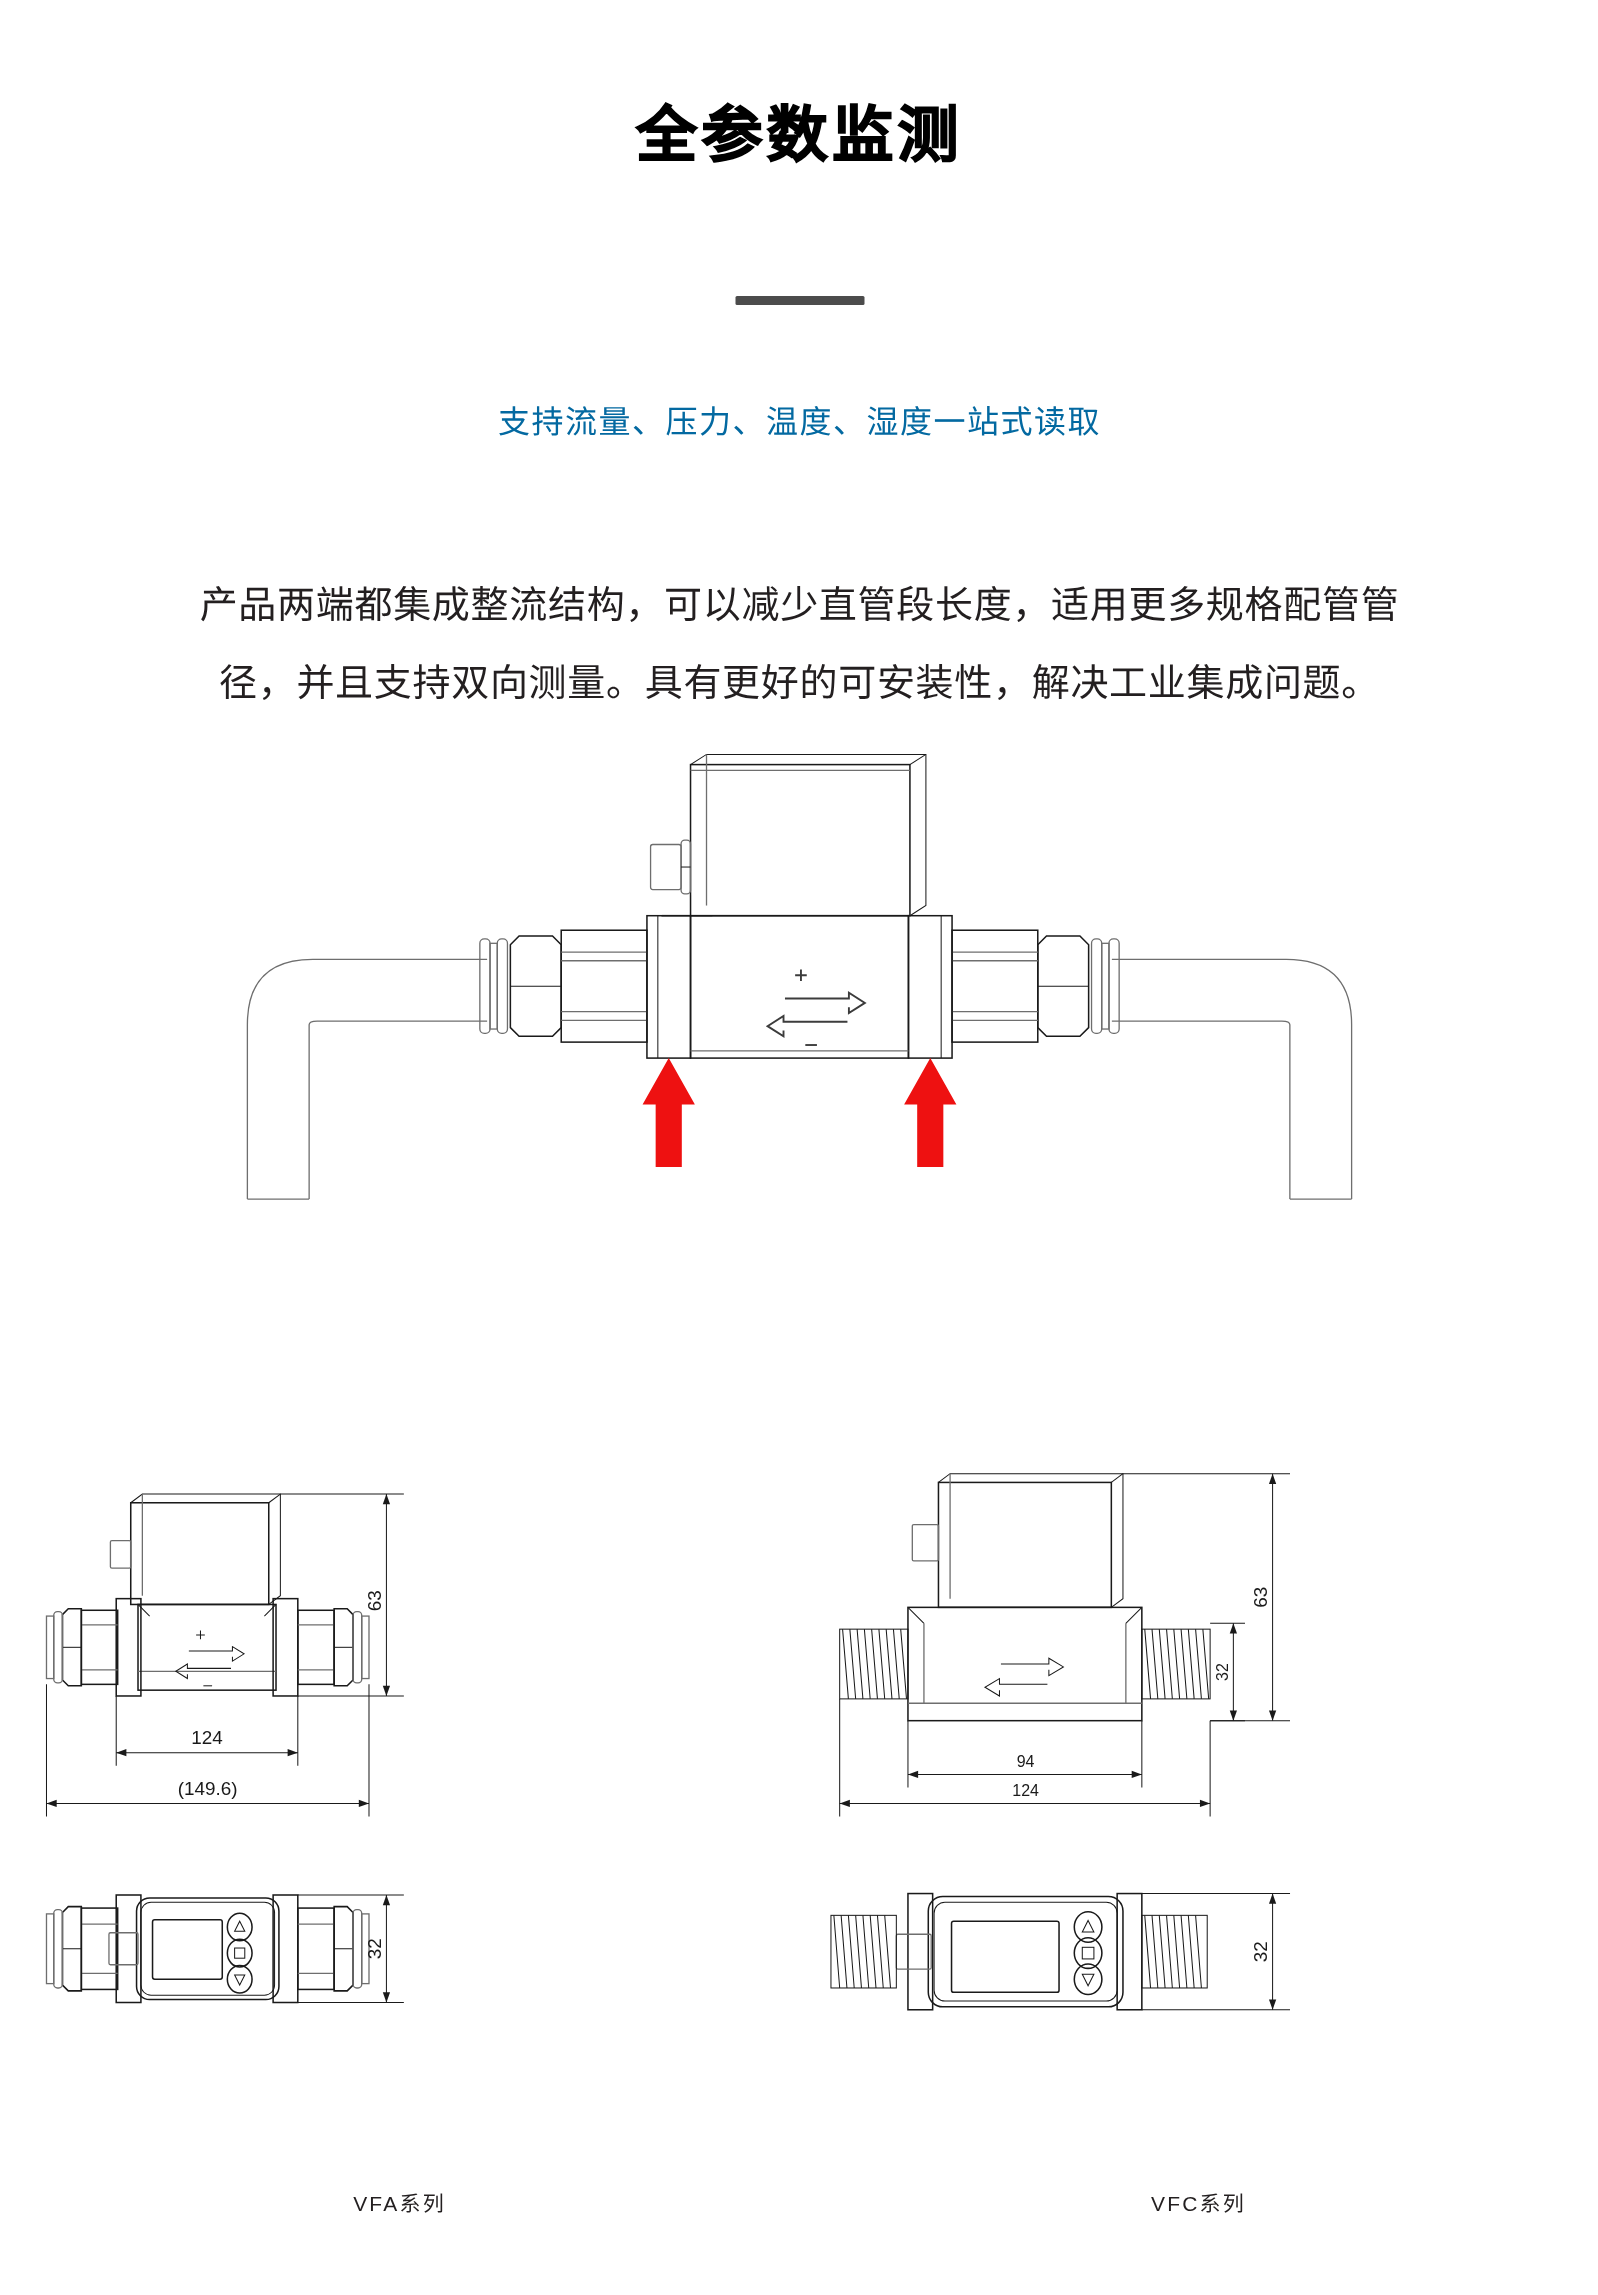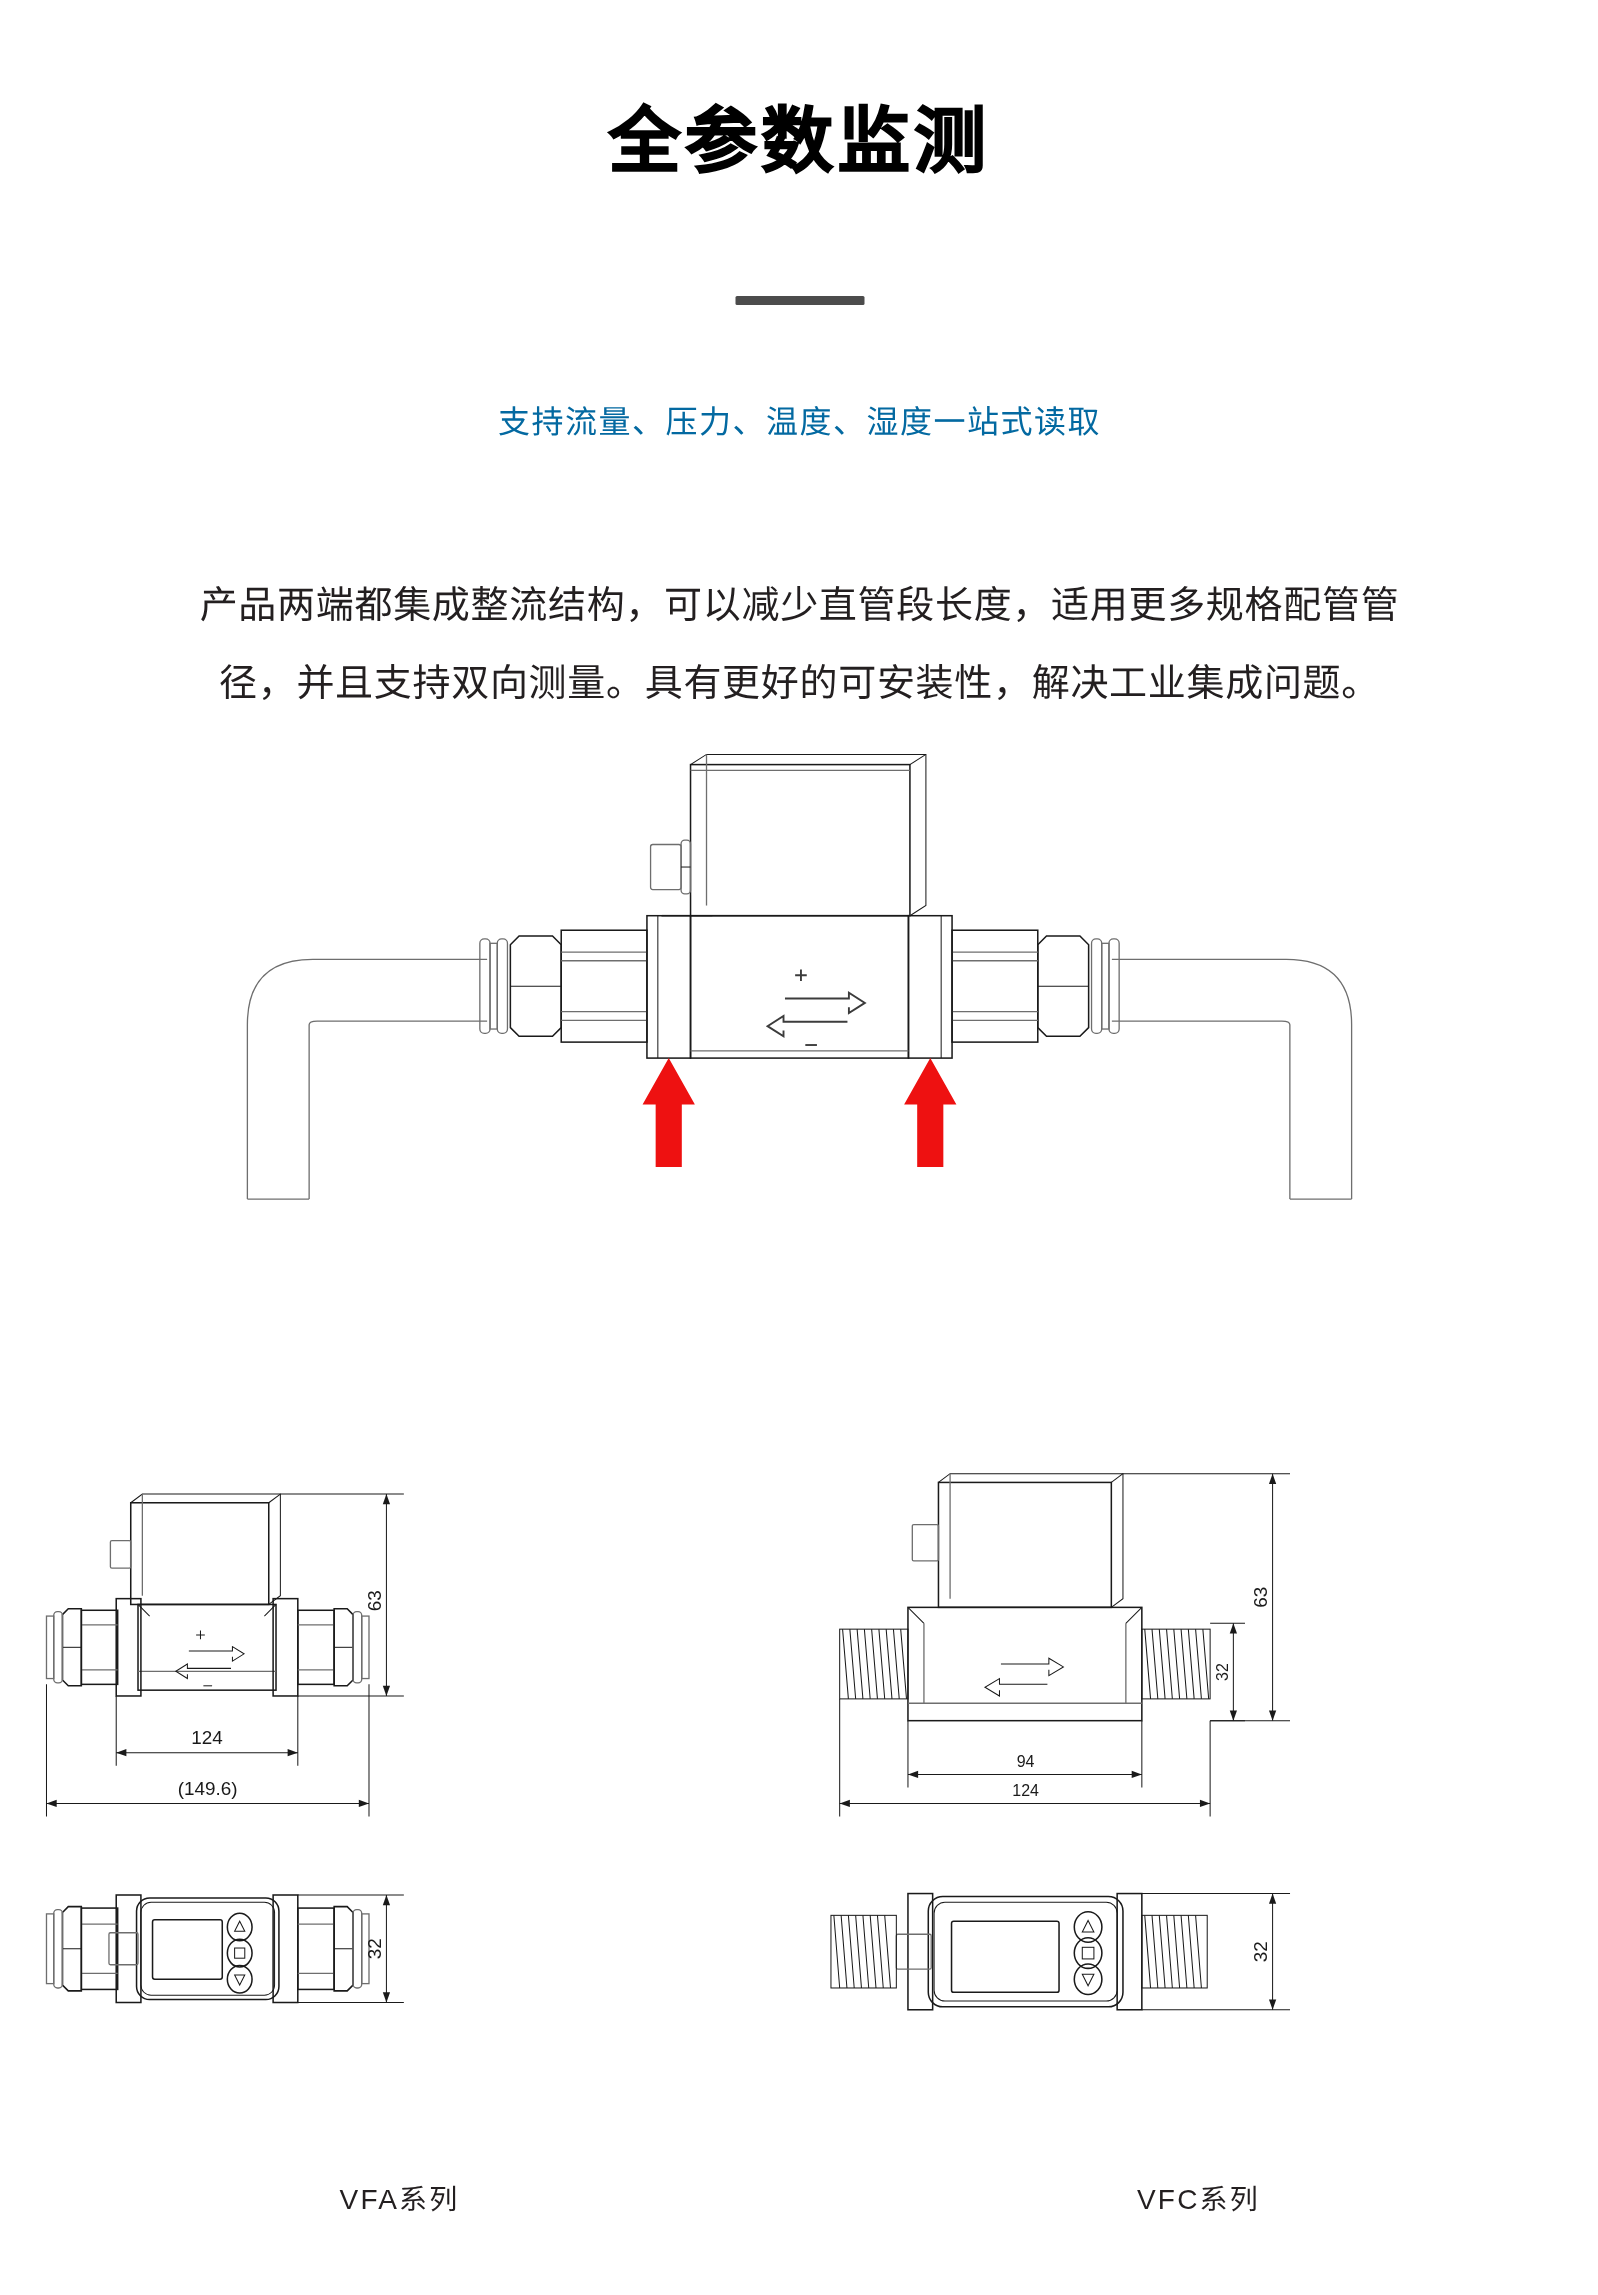--- a/index.html
+++ b/index.html
@@ -17,21 +17,21 @@
     overflow: hidden;
   }
 
   
   .page-title {
     position: absolute;
     top: 102px;
     left: 0;
     width: 1599px;
     text-align: center;
-    font-size: 72px;
+    font-size: 61px;
     font-weight: 900;
     letter-spacing: 4.4px;
     color: #000000;
     line-height: 1.1;
     -webkit-text-stroke: 1.5px #000;
   }
 
   .title-divider {
     position: absolute;
     top: 296px;
@@ -96,21 +96,21 @@
   .drawing-col.right { left: 799px; }
 
   .drawing-svg { display: block; }
 
   .series-caption {
     position: absolute;
     bottom: 78px;
     left: 0;
     width: 799px;
     text-align: center;
-    font-size: 28px;
+    font-size: 21px;
     letter-spacing: 2.2px;
     color: #231f20;
   }
 
   
   .ln   { fill: none; stroke: #1a1a1a; stroke-width: 2.1; }
   .ln-t { fill: none; stroke: #1a1a1a; stroke-width: 1.4; }
   .ln-g { fill: none; stroke: #6e6e6e; stroke-width: 1.8; }
   .ln-h { fill: none; stroke: #3c3c3c; stroke-width: 2.6; }
   .dimtxt { font-family: "Liberation Sans", sans-serif; font-size: 26px; fill: #1a1a1a; }

